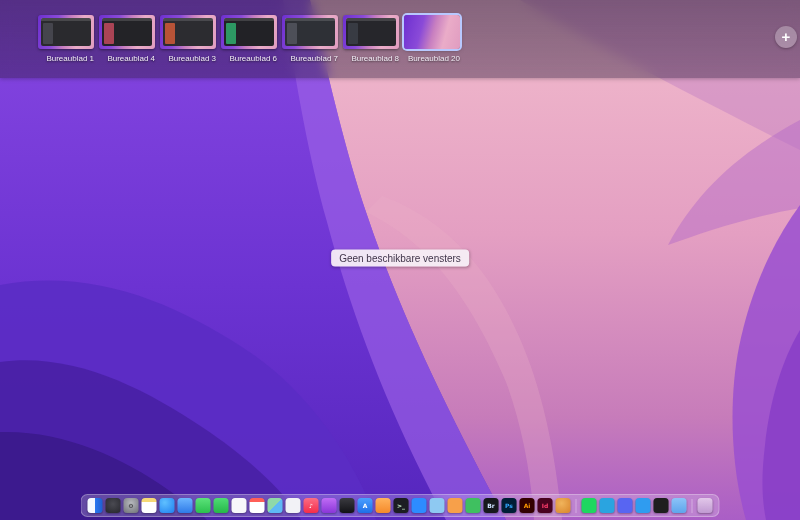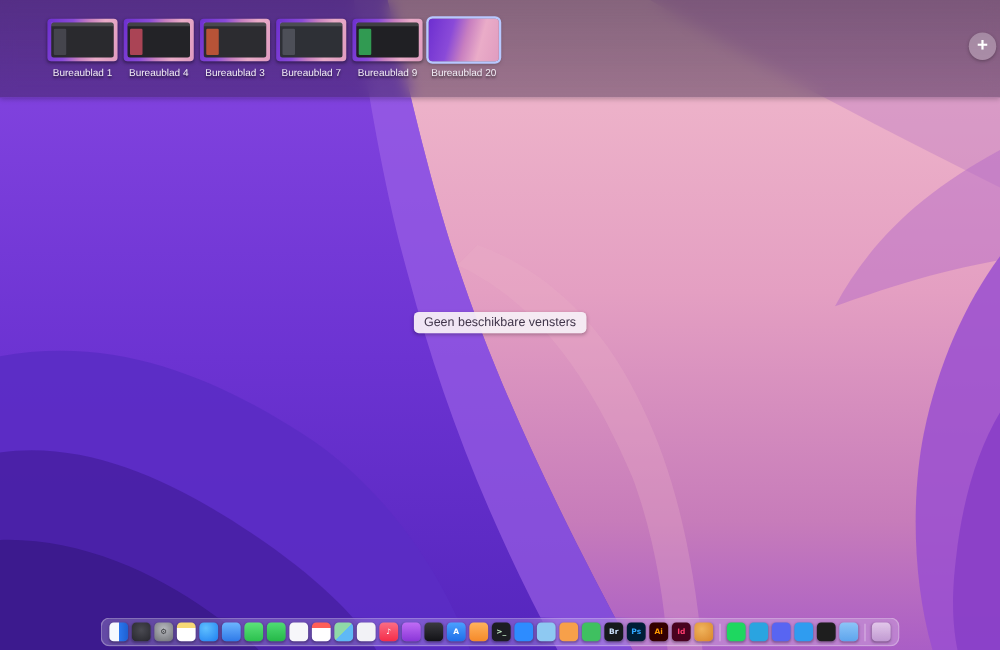--- a/index.html
+++ b/index.html
@@ -14,21 +14,21 @@
   .spaces-bar{
     position:absolute;left:0;top:0;width:800px;height:78px;
     background:linear-gradient(rgba(44,28,58,0.55),rgba(44,28,58,0.42));
     backdrop-filter:blur(6px);
     box-shadow:0 1px 4px rgba(0,0,0,0.25);
   }
   .spaces-strip{
     position:absolute;left:38px;top:15px;right:58px;
     display:flex;gap:5px;
   }
-  .space{width:56px;flex:none;display:flex;flex-direction:column;align-items:center;cursor:pointer;}
+  .space{width:56px;flex:none;display:flex;flex-direction:column;align-items:flex-end;cursor:pointer;}
   .thumb{
     width:56px;height:34px;border-radius:3px;position:relative;overflow:hidden;
     background:linear-gradient(105deg,#6d2fd0 0%,#8a4ad8 32%,#c87fc0 52%,#eaacc8 72%,#e09cc0 100%);
     box-shadow:0 1px 3px rgba(0,0,0,0.45);
   }
   .space.selected .thumb{box-shadow:0 0 0 2px var(--sel,#b8c8ff),0 1px 4px rgba(0,0,0,0.5);}
   .mini-window{position:absolute;left:3px;right:3px;top:3px;bottom:3px;border-radius:2px;display:none;}
   .mini-titlebar{position:absolute;left:0;right:0;top:0;height:3px;background:rgba(255,255,255,0.14);}
   .mini-accent{position:absolute;left:2px;top:5px;bottom:2px;width:10px;border-radius:1px;opacity:0.85;}
   .space-label{
@@ -128,35 +128,44 @@
     <div class="thumb">
       <div class="mini-window" style="display: block; background: rgb(44, 44, 48);">
         <div class="mini-titlebar"></div>
         <div class="mini-accent" style="background: rgb(208, 90, 56);"></div>
       </div>
     </div>
     <div class="space-label">Bureaublad 3</div>
   </div>
         <div class="space">
     <div class="thumb">
+      <div class="mini-window" style="display: block; background: rgb(34, 34, 38);">
+        <div class="mini-titlebar"></div>
+        <div class="mini-accent" style="background: rgb(47, 174, 110);"></div>
+      </div>
+    </div>
+    <div class="space-label">Bureaublad 6</div>
+  </div>
+        <div class="space">
+    <div class="thumb">
       <div class="mini-window" style="display: block; background: rgb(46, 48, 54);">
         <div class="mini-titlebar"></div>
         <div class="mini-accent" style="background: rgb(82, 85, 94);"></div>
       </div>
     </div>
     <div class="space-label">Bureaublad 7</div>
   </div>
         <div class="space">
     <div class="thumb">
-      <div class="mini-window" style="display: block; background: rgb(32, 32, 36);">
-        <div class="mini-titlebar"></div>
-        <div class="mini-accent" style="background: rgb(53, 176, 90);"></div>
-      </div>
-    </div>
-    <div class="space-label">Bureaublad 9</div>
+      <div class="mini-window" style="display: block; background: rgb(38, 38, 43);">
+        <div class="mini-titlebar"></div>
+        <div class="mini-accent" style="background: rgb(60, 63, 72);"></div>
+      </div>
+    </div>
+    <div class="space-label">Bureaublad 8</div>
   </div>
         <div class="space selected">
     <div class="thumb">
       
     </div>
     <div class="space-label">Bureaublad 20</div>
   </div>
       </div>
     <div class="add-space">
       <span>+</span>

